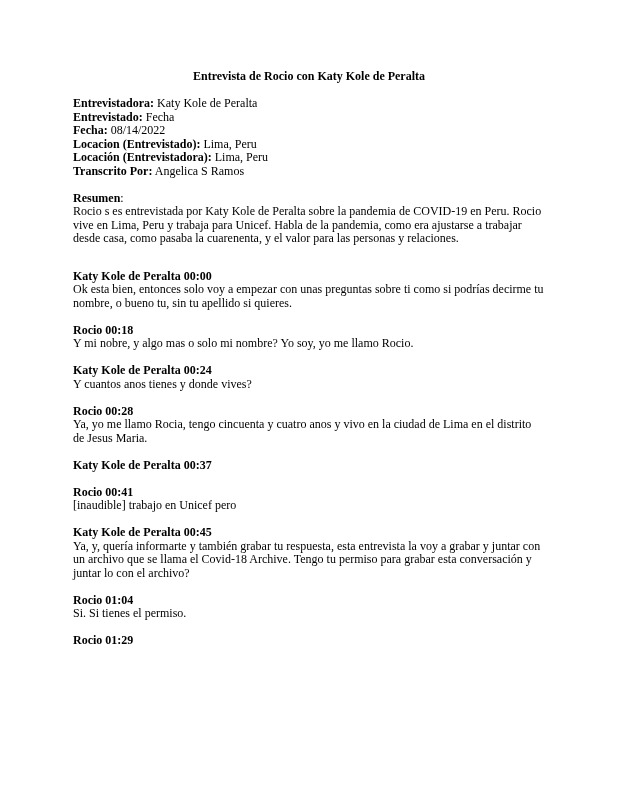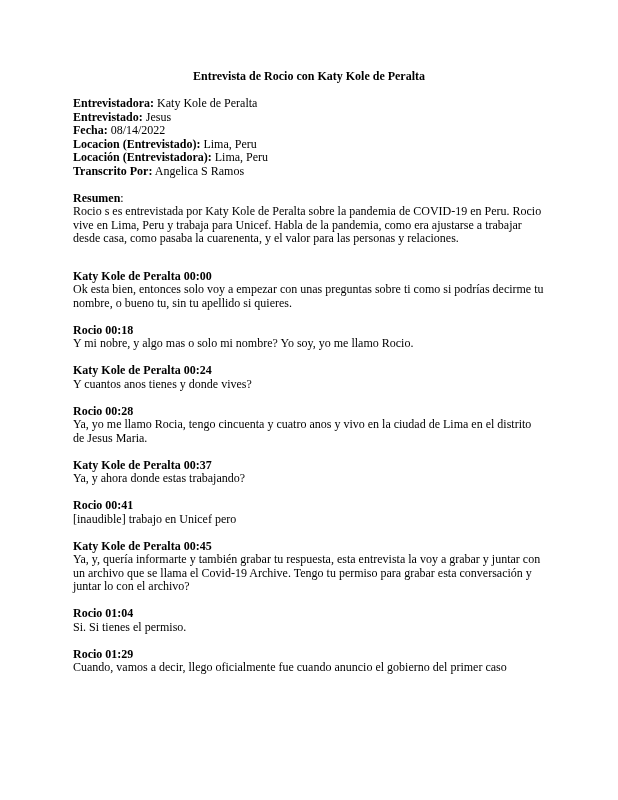--- a/index.html
+++ b/index.html
@@ -41,21 +41,21 @@
   <h1 class="title">Entrevista de Rocio con Katy Kole de Peralta</h1>
 
   <div class="metadata" id="metadata">
   <div class="meta-line">
     <span class="b">Entrevistadora:</span>
     <span>Katy Kole de Peralta</span>
   </div>
 
   <div class="meta-line">
     <span class="b">Entrevistado:</span>
-    <span>Jesus</span>
+    <span>Fecha</span>
   </div>
 
   <div class="meta-line">
     <span class="b">Fecha:</span>
     <span>08/14/2022</span>
   </div>
 
   <div class="meta-line">
     <span class="b">Locacion (Entrevistado):</span>
     <span>Lima, Peru</span>
@@ -93,39 +93,37 @@
     <div>Y cuantos anos tienes y donde vives?</div>
   </div>
 
   <div class="entry">
     <div class="b">Rocio 00:28</div>
     <div>Ya, yo me llamo Rocia, tengo cincuenta y cuatro anos y vivo en la ciudad de Lima en el distrito de Jesus Maria.</div>
   </div>
 
   <div class="entry">
     <div class="b">Katy Kole de Peralta 00:37</div>
-    <div>Ya, y ahora donde estas trabajando?</div>
   </div>
 
   <div class="entry">
     <div class="b">Rocio 00:41</div>
     <div>[inaudible] trabajo en Unicef pero</div>
   </div>
 
   <div class="entry">
     <div class="b">Katy Kole de Peralta 00:45</div>
-    <div>Ya, y, quería informarte y también grabar tu respuesta, esta entrevista la voy a grabar y juntar con un archivo que se llama el Covid-19 Archive. Tengo tu permiso para grabar esta conversación y juntar lo con el archivo?</div>
+    <div>Ya, y, quería informarte y también grabar tu respuesta, esta entrevista la voy a grabar y juntar con un archivo que se llama el Covid-18 Archive. Tengo tu permiso para grabar esta conversación y juntar lo con el archivo?</div>
   </div>
 
   <div class="entry">
     <div class="b">Rocio 01:04</div>
     <div>Si. Si tienes el permiso.</div>
   </div>
 
   <div class="entry">
   </div>
 
   <div class="entry">
     <div class="b">Rocio 01:29</div>
-    <div>Cuando, vamos a decir, llego oficialmente fue cuando anuncio el gobierno del primer caso</div>
   </div>
 </div>
 </div>
 
 </body></html>

